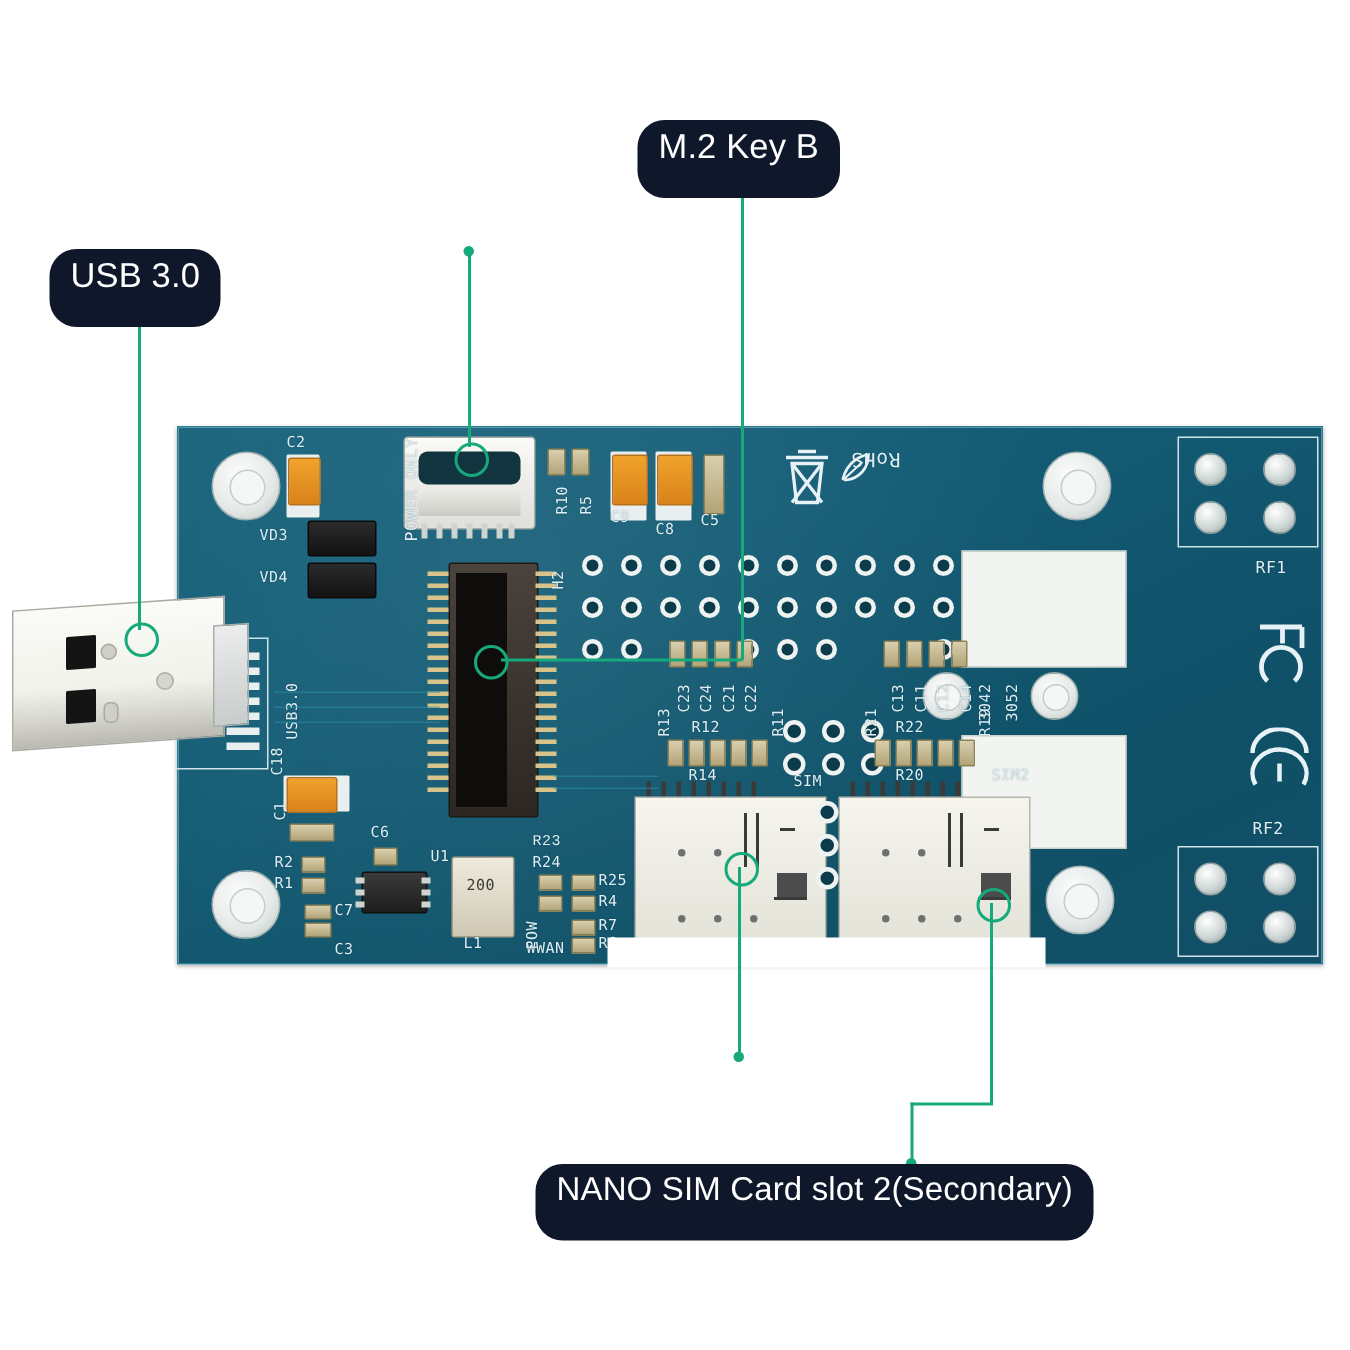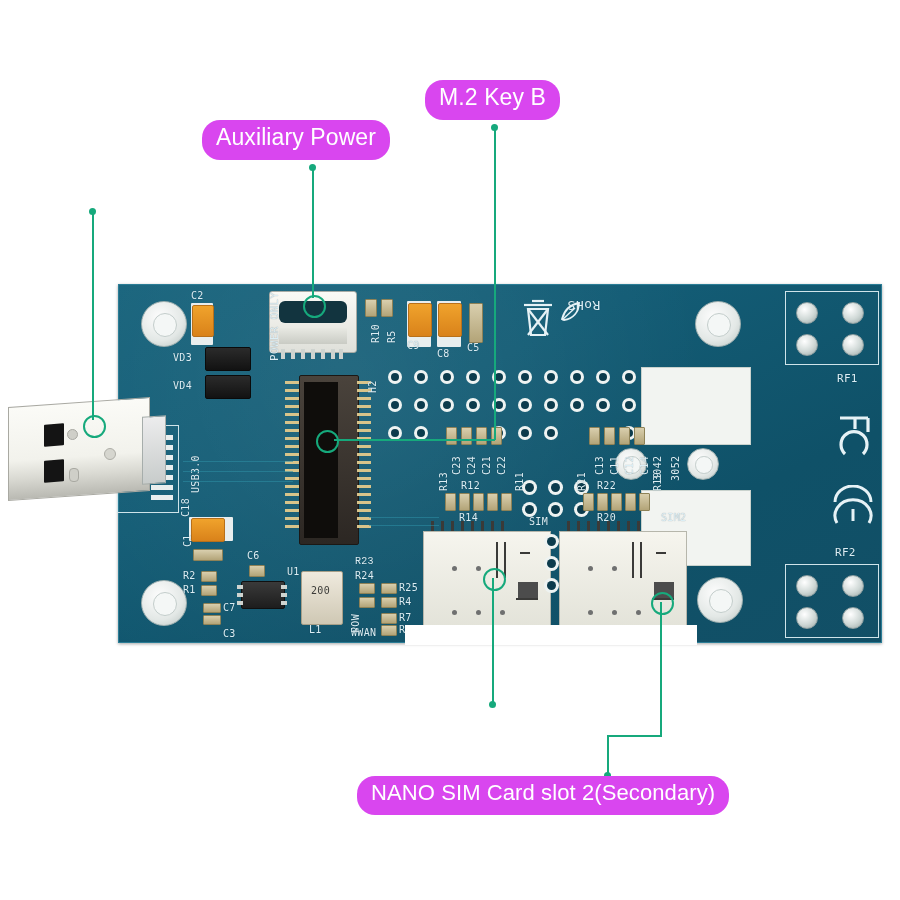--- a/index.html
+++ b/index.html
@@ -1,22 +1,22 @@
 <!DOCTYPE html>
 <html><head>
 <meta charset="utf-8">
 <style>
   html,body{margin:0;padding:0;background:#ffffff;}
   body{width:900px;height:900px;overflow:hidden;
        font-family:"Liberation Sans","DejaVu Sans",sans-serif;}
   #stage{position:relative;width:900px;height:900px;background:#fff;}
 
   
-  .pill{position:absolute;background:#d946ef;color:#fff;border-radius:18px;
-        padding:4px 14px 10px 14px;font-size:23px;line-height:1.15;white-space:nowrap;
+  .pill{position:absolute;background:#0f172a;color:#fff;border-radius:18px;
+        padding:4px 14px 22px 14px;font-size:23px;line-height:1.15;white-space:nowrap;
         letter-spacing:.1px;}
   .pill.sm{font-size:22px;}
   .leader{position:absolute;background:#16a97c;}
   .leader.v{width:2px;}
   .leader.h{height:2px;}
   .dot{position:absolute;width:7px;height:7px;border-radius:50%;background:#16a97c;}
   .ring{position:absolute;border:2.5px solid #16a97c;border-radius:50%;background:transparent;}
 
   
   #pcb{position:absolute;left:118px;top:284px;width:762px;height:357px;
@@ -484,22 +484,22 @@
   <div class="leader v" style="left:492px;top:578px;height:126px;"></div>
   <div class="dot" style="left:489px;top:701px;"></div>
   <div class="ring" style="left:483px;top:568px;width:19px;height:19px;"></div>
 
   <div class="leader v" style="left:660px;top:602px;height:134px;"></div>
   <div class="leader h" style="left:607px;top:735px;width:55px;"></div>
   <div class="leader v" style="left:607px;top:735px;height:40px;"></div>
   <div class="dot" style="left:604px;top:772px;"></div>
   <div class="ring" style="left:651px;top:592px;width:19px;height:19px;"></div>
 
-  <div class="pill" style="left:202px;top:120px;">
-    <span>Auxiliary Power</span>
+  <div class="pill" style="left:33px;top:166px;">
+    <span>USB 3.0</span>
   </div>
   <div class="pill" style="left:425px;top:80px;">
     <span>M.2 Key B</span>
   </div>
   <div class="pill sm" style="left:357px;top:776px;">
     <span>NANO SIM Card slot 2(Secondary)</span>
   </div>
 
 </div>
 

